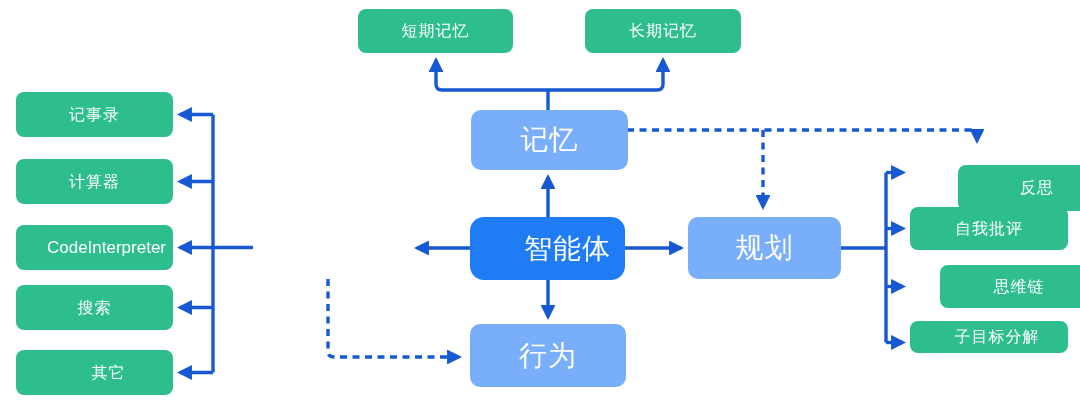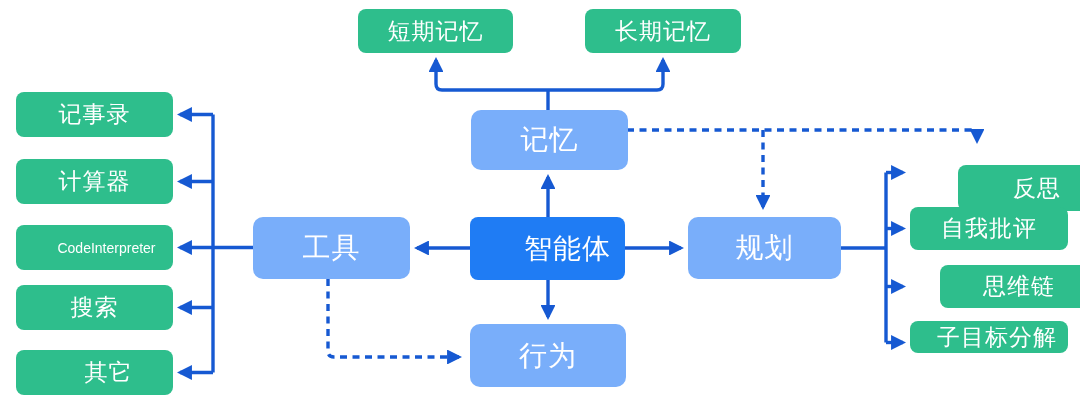--- a/index.html
+++ b/index.html
@@ -36,24 +36,24 @@
     position: absolute;
     display: flex;
     align-items: center;
     justify-content: center;
     color: var(--text);
     letter-spacing: 1px;
     text-align: center;
     line-height: 1;
     user-select: none;
   }
-  .node.green  { background: var(--green);  border-radius: 8px;  font-size: 23px; }
+  .node.green  { background: var(--green);  border-radius: 8px;  font-size: 16px; }
   .node.blue   { background: var(--light-blue); border-radius: 10px; font-size: 28px; }
-  .node.bright { background: var(--bright-blue); border-radius: 8px; font-size: 28px; padding-left: 40px; }
-  .node.small-text { font-size: 14px; letter-spacing: 0; padding-left: 24px; }
+  .node.bright { background: var(--bright-blue); border-radius: 14px; font-size: 28px; padding-left: 40px; }
+  .node.small-text { font-size: 17px; letter-spacing: 0; padding-left: 24px; }
 </style>
 </head>
 <body>
 
 <div class="canvas">
 
   <svg class="wires" viewBox="0 0 1080 408" xmlns="http://www.w3.org/2000/svg">
     <defs>
       <marker id="arrowhead" viewBox="0 0 10 10" refX="8" refY="5" markerWidth="4.4" markerHeight="4.4" orient="auto-start-reverse">
         <path d="M0,0 L10,5 L0,10 z"></path>
@@ -101,23 +101,20 @@
   <div class="node blue" style="left:471px; top:110px; width:157px; height:60px;">
     <span>记忆</span>
   </div>
   <div class="node bright" style="left:470px; top:217px; width:155px; height:63px;">
     <span>智能体</span>
   </div>
   <div class="node blue" style="left:470px; top:324px; width:156px; height:63px;">
     <span>行为</span>
   </div>
 
-  <div class="node blue" style="left:253px; top:217px; width:157px; height:62px;">
-    <span>工具</span>
-  </div>
 
   <div class="node blue" style="left:688px; top:217px; width:153px; height:62px;">
     <span>规划</span>
   </div>
 
   <div class="node green" style="left:16px; top:92px; width:157px; height:45px;">
     <span>记事录</span>
   </div>
   <div class="node green" style="left:16px; top:159px; width:157px; height:45px;">
     <span>计算器</span>

